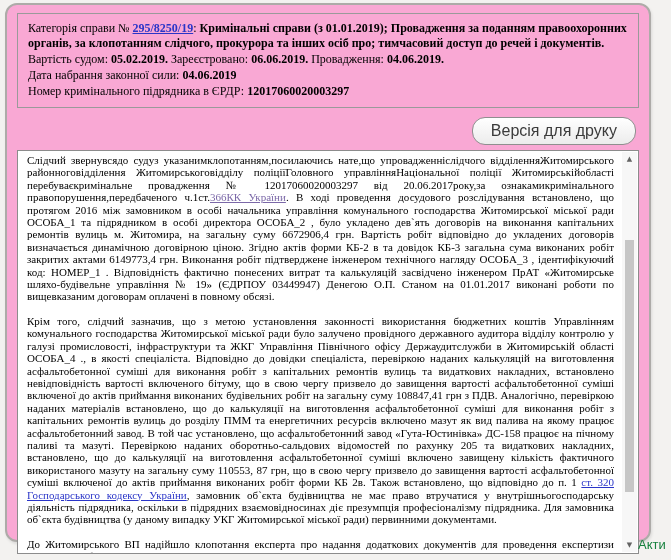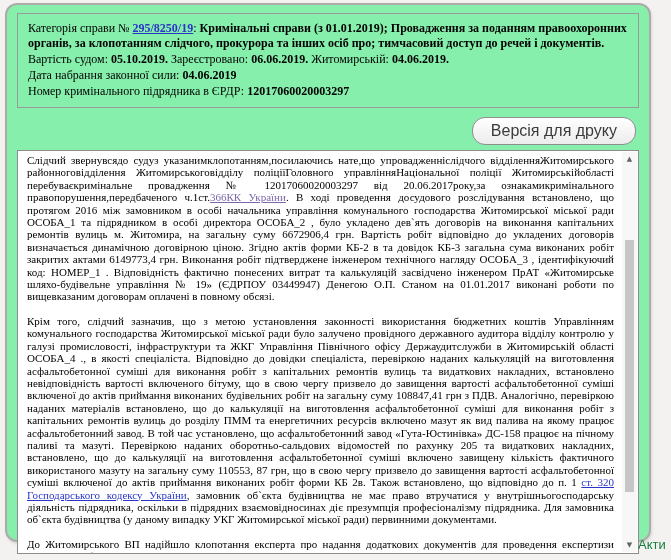--- a/index.html
+++ b/index.html
@@ -6,21 +6,21 @@
   html, body { width: 671px; height: 560px; overflow: hidden; }
   body {
     background: #f3f2f0;
     position: relative;
     font-family: "Liberation Serif", serif;
   }
   .card {
     position: absolute;
     left: 5px; top: 3px;
     width: 646px; height: 539px;
-    background: #86efac;
+    background: #f9a8d4;
     border: 2px solid #adaba8;
     border-radius: 12px;
     box-shadow: 1px 2px 3px rgba(0,0,0,0.10);
   }
   .meta-box {
     margin: 8px 10px 6px 10px;
     border: 1px solid #9a9a9a;
     padding: 6px 10px 7px 10px;
     font-size: 12px;
     line-height: 15px;
@@ -106,21 +106,21 @@
     white-space: nowrap;
   }
 </style>
 </head>
 <body>
 
 <div class="card">
 
   <div class="meta-box">
     <p><span>Категорія справи № </span><a class="lnk">295/8250/19</a><span>: </span><b>Кримінальні справи (з 01.01.2019); Провадження за поданням правоохоронних органів, за клопотанням слідчого, прокурора та інших осіб про; тимчасовий доступ до речей і документів.</b></p>
-    <p><span>Вартість судом: </span><b>05.10.2019.</b><span> Зареєстровано: </span><b>06.06.2019.</b><span> Житомирській: </span><b>04.06.2019.</b></p>
+    <p><span>Вартість судом: </span><b>05.02.2019.</b><span> Зареєстровано: </span><b>06.06.2019.</b><span> Провадження: </span><b>04.06.2019.</b></p>
     <p><span>Дата набрання законної сили: </span><b>04.06.2019</b></p>
     <p><span>Номер кримінального підрядника в ЄРДР: </span><b>12017060020003297</b></p>
   </div>
 
   <div class="btn-row">
     <button class="print-btn">Версія для друку</button>
   </div>
 
   <div class="text-box">
     <div class="text-inner">

